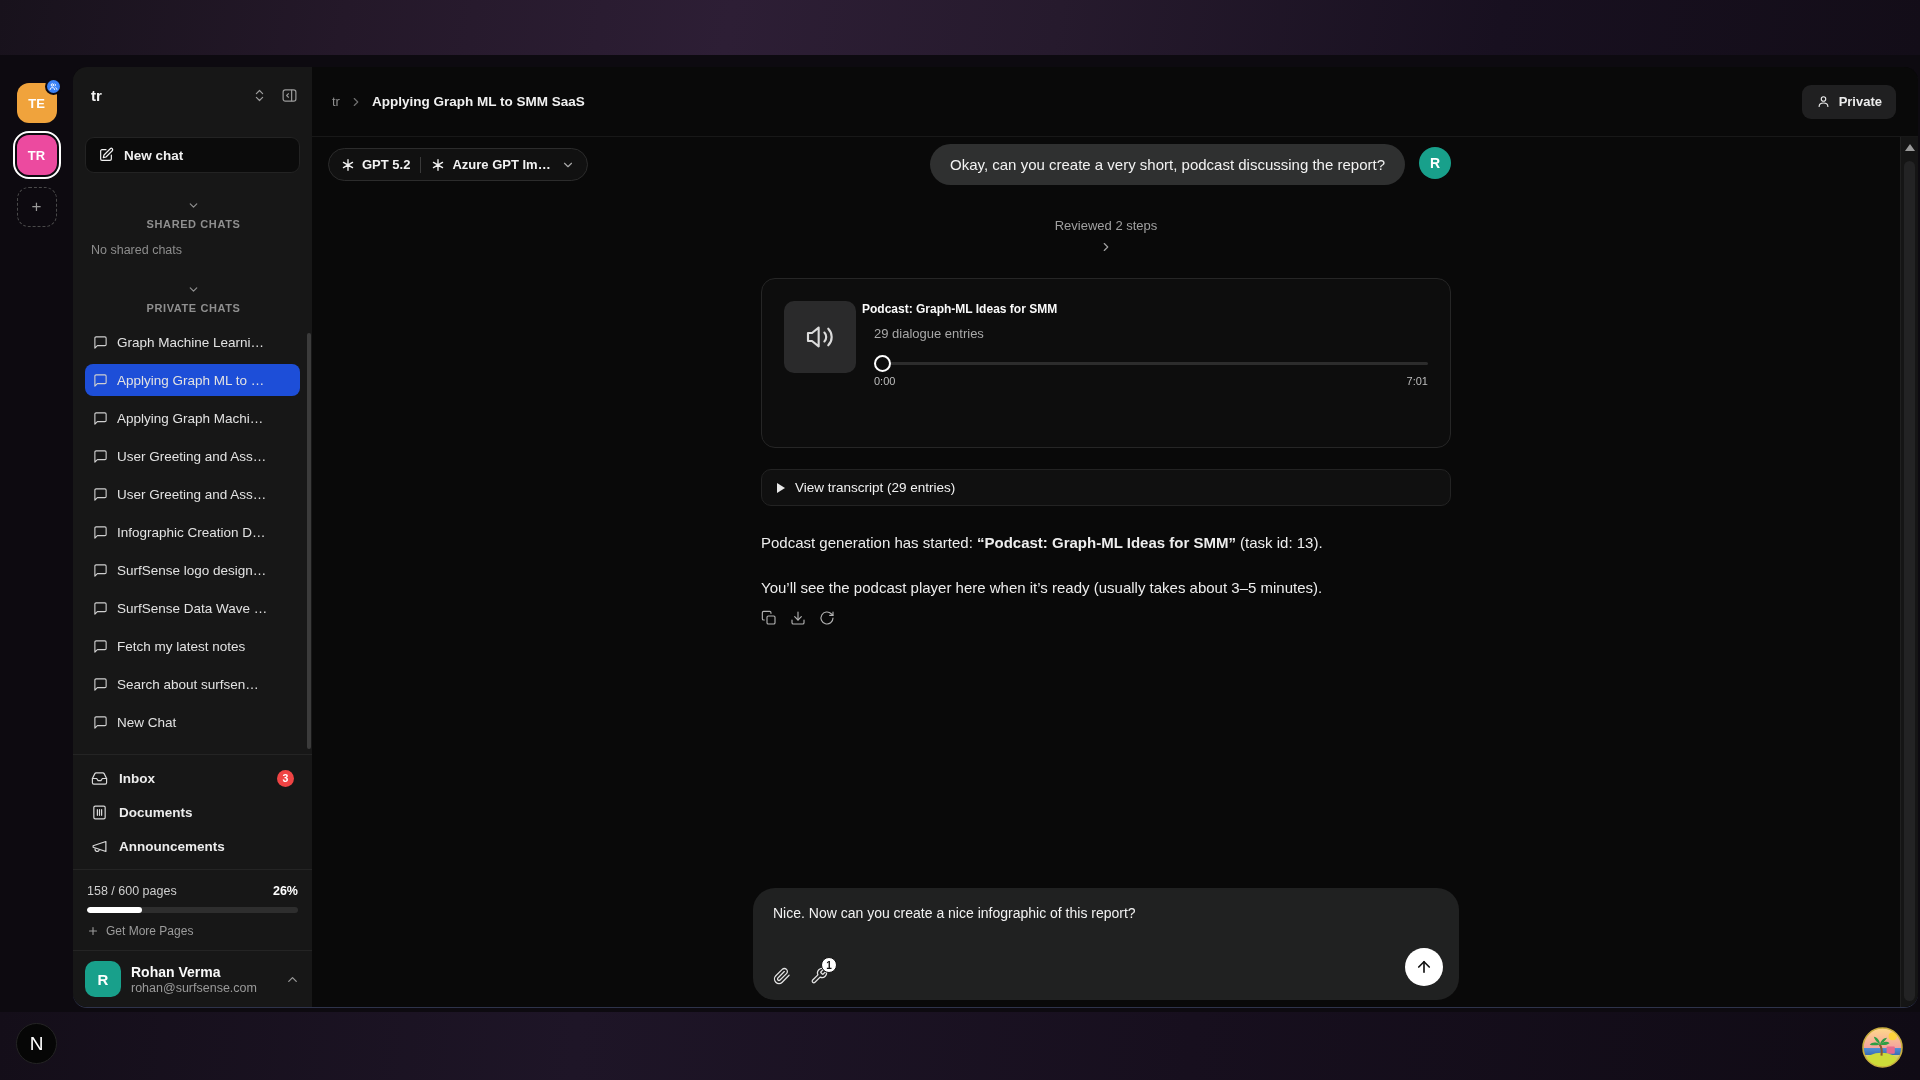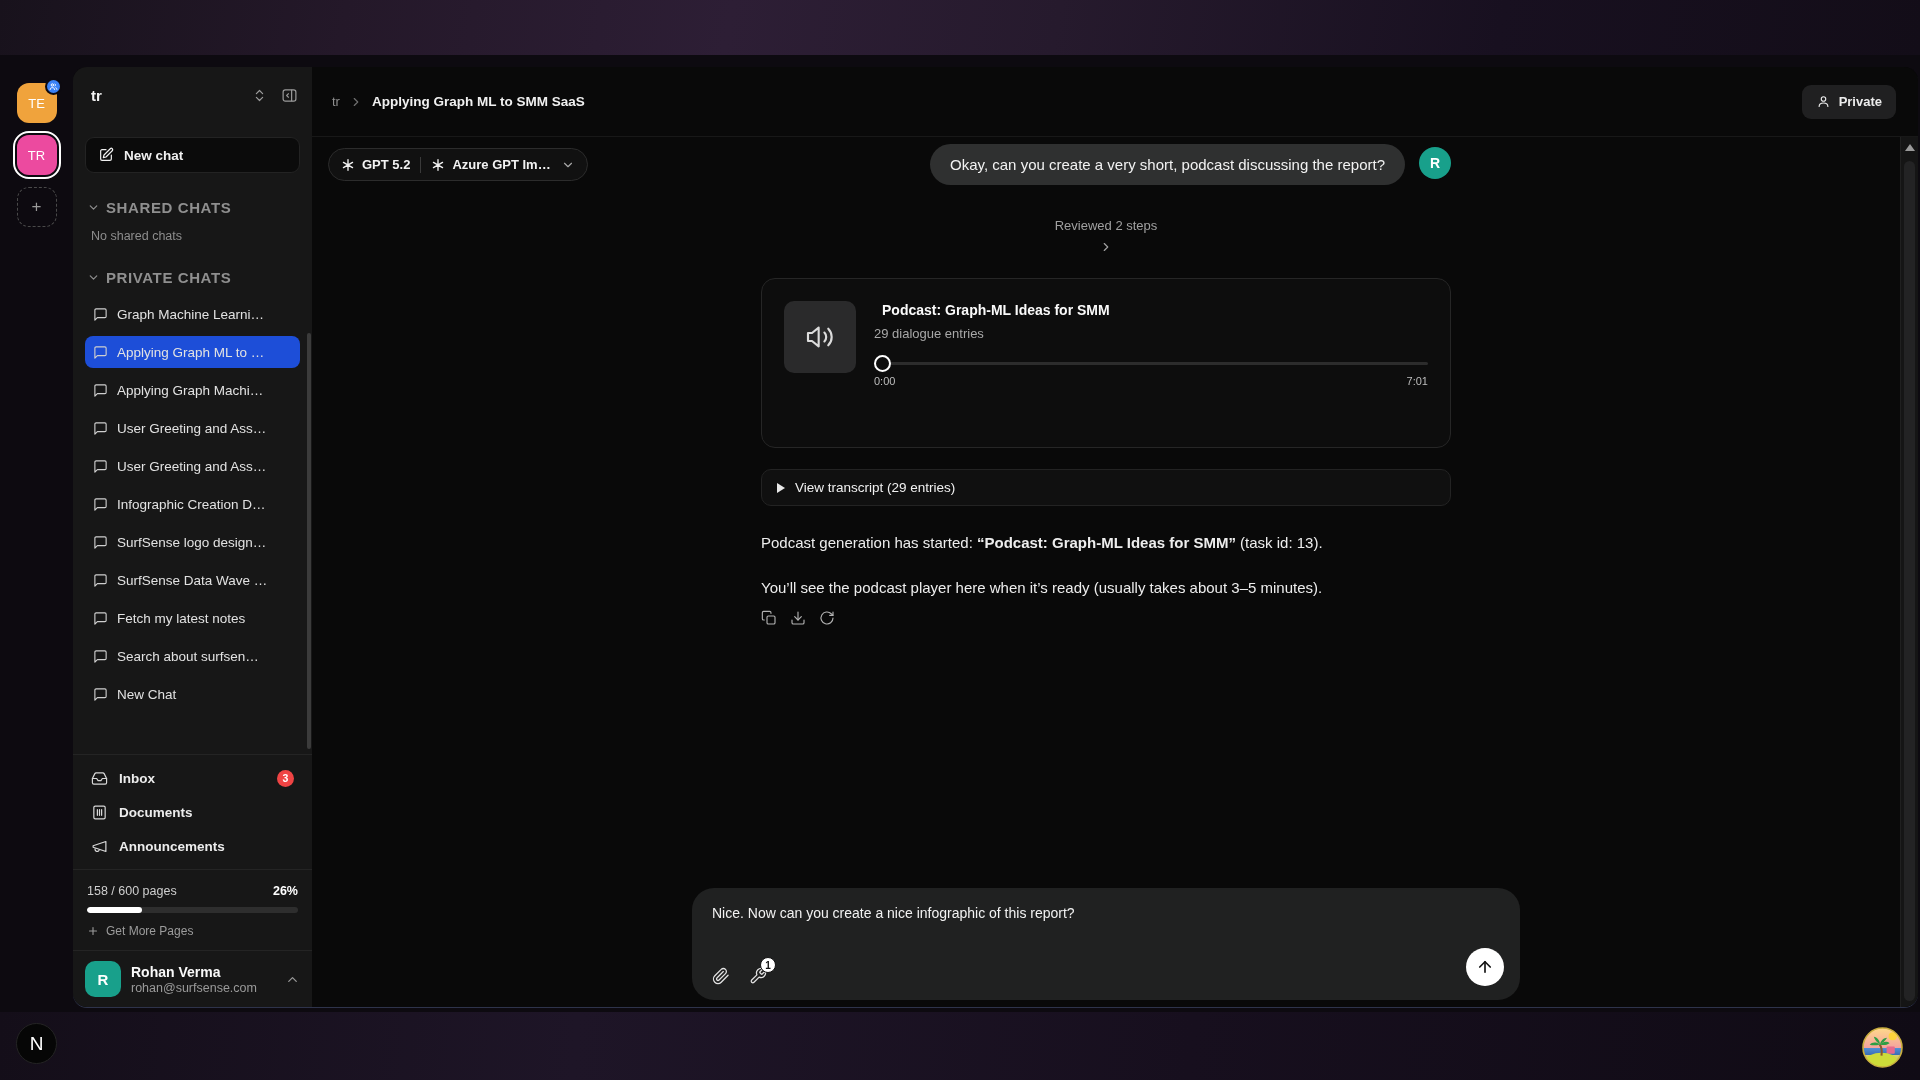--- a/index.html
+++ b/index.html
@@ -17,21 +17,21 @@
     background:linear-gradient(100deg,#18121c 0%,#241829 18%,#2d1e35 38%,#261a2d 55%,#181020 78%,#130d18 100%);
   }
   .band-bottom {
     position:absolute; left:0; top:1012px; width:1920px; height:68px;
     background:linear-gradient(95deg,#140e19 0%,#1e1527 30%,#170f1e 62%,#100b15 100%);
   }
 
   
   .rail { position:absolute; left:0; top:57px; bottom:0; width:73px; display:flex; flex-direction:column; align-items:center; padding-top:26px; gap:12px; }
   .ws-icon { width:40px; height:40px; border-radius:12px; display:flex; align-items:center; justify-content:center;
-    font-weight:normal; font-size:13px; color:#fff; position:relative; cursor:pointer; }
+    font-weight:bold; font-size:13px; color:#fff; position:relative; cursor:pointer; }
   .ws-te { background:#f0a33c; }
   .ws-tr { background:#ec4a9f; outline:2px solid #fff; outline-offset:2px; }
   .ws-badge { position:absolute; top:-5px; right:-5px; width:17px; height:17px; border-radius:50%;
     background:#3b82f6; border:2px solid #0d0a10; display:flex; align-items:center; justify-content:center; color:#fff; }
   .ws-add { width:40px; height:40px; border-radius:12px; border:1.5px dashed #4a4a4a; color:#9a9a9a;
     display:flex; align-items:center; justify-content:center; font-size:17px; background:transparent; cursor:pointer; }
   .rail-logo { position:absolute; bottom:16px; left:16px; width:41px; height:41px; border-radius:50%;
     background:#060606; border:1px solid #242424; color:#fff; display:flex; align-items:center; justify-content:center;
     font-size:19px; font-weight:400; }
 
@@ -41,22 +41,22 @@
     box-shadow:0 1px 0 rgba(110,130,185,.35); }
 
   
   .sidebar { width:239px; background:#171717; display:flex; flex-direction:column; position:relative; flex-shrink:0; }
   .sb-head { height:56px; display:flex; align-items:center; padding:0 14px 0 18px; }
   .sb-title { font-weight:bold; font-size:15px; color:#f2f2f2; flex:1; }
   .sb-head-ic { color:#9a9a9a; margin-left:14px; cursor:pointer; }
   .newchat { margin:14px 12px 0; height:36px; border-radius:9px; background:#0b0b0b; border:1px solid #232323;
     display:flex; align-items:center; gap:10px; padding:0 12px; color:#f0f0f0; font-size:13.5px; font-weight:bold; cursor:pointer; }
   .sb-scroll { flex:1; padding:0 12px; position:relative; overflow:hidden; }
-  .sec-head { margin-top:26px; display:flex; align-items:center; gap:6px; color:#8f8f8f; font-size:15px;
-    font-weight:bold; letter-spacing:.6px; cursor:pointer; padding-left:2px; }
+  .sec-head { margin-top:26px; display:flex; align-items:center; gap:6px; color:#8f8f8f; font-size:11px;
+    font-weight:bold; letter-spacing:.6px; cursor:pointer; padding-left:2px;flex-direction:column; }
   .sec-empty { margin:13px 0 0 6px; color:#8d8d8d; font-size:12.5px; }
   .chat-list { margin-top:12px; }
   .chat-item { height:32px; margin-bottom:6px; border-radius:8px; display:flex; align-items:center; gap:9px;
     padding:0 8px; color:#e2e2e2; font-size:13.5px; cursor:pointer; white-space:nowrap; overflow:hidden; }
   .chat-item .ci-ic { color:#cfcfcf; flex-shrink:0; }
   .chat-item.active { background:#1d4ed8; }
   .list-thumb { position:absolute; right:1px; top:160px; width:4px; height:416px; border-radius:2px; background:#3b3b3b; }
   .sb-bottom { border-top:1px solid #242424; padding:6px 12px; }
   .nav-item { height:34px; display:flex; align-items:center; gap:11px; padding:0 6px; border-radius:8px;
     color:#ececec; font-size:13.5px; font-weight:bold; cursor:pointer; }
@@ -100,21 +100,21 @@
   .col { width:690px; margin:0 auto; padding-top:7px; }
   .msg-row { display:flex; justify-content:flex-end; align-items:flex-start; gap:14px; }
   .bubble { background:#2f3030; border-radius:24px; padding:12px 20px; font-size:15px; color:#f2f2f2; max-width:540px; }
   .msg-av { width:32px; height:32px; border-radius:50%; background:#18a08b; color:#fff; font-weight:bold; font-size:14px;
     display:flex; align-items:center; justify-content:center; margin-top:3px; flex-shrink:0; }
   .reviewed { margin-top:33px; display:flex; align-items:center; gap:7px; color:#a0a0a0; font-size:13px; cursor:pointer;flex-direction:column; }
 
   .pod-card { margin-top:24px; height:170px; background:#0d0d0d; border:1px solid #262626; border-radius:14px; position:relative; }
   .pod-tile { position:absolute; left:22px; top:22px; width:72px; height:72px; border-radius:10px; background:#2a2a2b;
     display:flex; align-items:center; justify-content:center; color:#dcdcdc; }
-  .pod-title { position:absolute; left:120px; top:23px; font-size:14px; font-weight:bold; color:#fafafa; }
+  .pod-title { position:absolute; left:100px; top:23px; font-size:12px; font-weight:bold; color:#fafafa; }
   .pod-sub { position:absolute; left:112px; top:47px; font-size:13px; color:#a8a8a8; }
   .pod-slider { position:absolute; left:112px; right:22px; top:76px; height:17px; cursor:pointer; }
   .pod-track { position:absolute; left:0; right:0; top:7px; height:3px; background:#2c2c2c; border-radius:2px; }
   .pod-knob { position:absolute; left:0; top:0; width:17px; height:17px; border-radius:50%; border:2.5px solid #fff; background:#0d0d0d; }
   .pod-times { position:absolute; left:112px; right:22px; top:96px; display:flex; justify-content:space-between;
     font-size:11px; color:#bdbdbd; }
   .pod-controls { position:absolute; left:14px; right:22px; bottom:16px; height:32px; display:flex; align-items:center; }
   .play-btn { height:32px; padding:0 13px; border-radius:8px; background:#fff; color:#111; display:flex; align-items:center;
     gap:7px; font-size:13.5px; font-weight:bold; cursor:pointer; }
   .vol-ic { margin-left:17px; color:#cfcfcf; cursor:pointer; }
@@ -125,21 +125,21 @@
   .transcript { margin-top:21px; height:37px; background:#101010; border:1px solid #232323; border-radius:10px;
     display:flex; align-items:center; gap:10px; padding:0 15px; cursor:pointer; }
   .tr-arrow { width:0; height:0; border-top:5px solid transparent; border-bottom:5px solid transparent; border-left:8px solid #e8e8e8; }
   .tr-label { color:#f0f0f0; font-size:13.5px; }
 
   .para { margin-top:28px; font-size:15px; color:#ededed; }
   .para b { font-weight:bold; }
   .act-row { margin-top:14px; display:flex; gap:13px; color:#b3b3b3; }
   .act-ic { cursor:pointer; }
 
-  .composer { position:absolute; left:50%; transform:translateX(-50%); bottom:7px; width:828px; height:112px;
+  .composer { position:absolute; left:50%; transform:translateX(-50%); bottom:7px; width:706px; height:112px;
     background:#202121; border-radius:22px; }
   .composer-input { position:absolute; left:20px; right:60px; top:17px; font-size:14px; color:#f2f2f2; cursor:text; }
   .comp-icons { position:absolute; left:20px; bottom:15px; display:flex; align-items:center; gap:19px; color:#e3e3e3; }
   .tool-wrap { position:relative; cursor:pointer; }
   .tool-badge { position:absolute; top:-10px; right:-9px; width:16px; height:16px; border-radius:50%; background:#fff;
     color:#111; font-size:10px; font-weight:bold; display:flex; align-items:center; justify-content:center; border:1px solid #111; }
   .send-btn { position:absolute; right:16px; bottom:14px; width:38px; height:38px; border-radius:50%; background:#fff;
     color:#111; display:flex; align-items:center; justify-content:center; cursor:pointer; }
 
   

